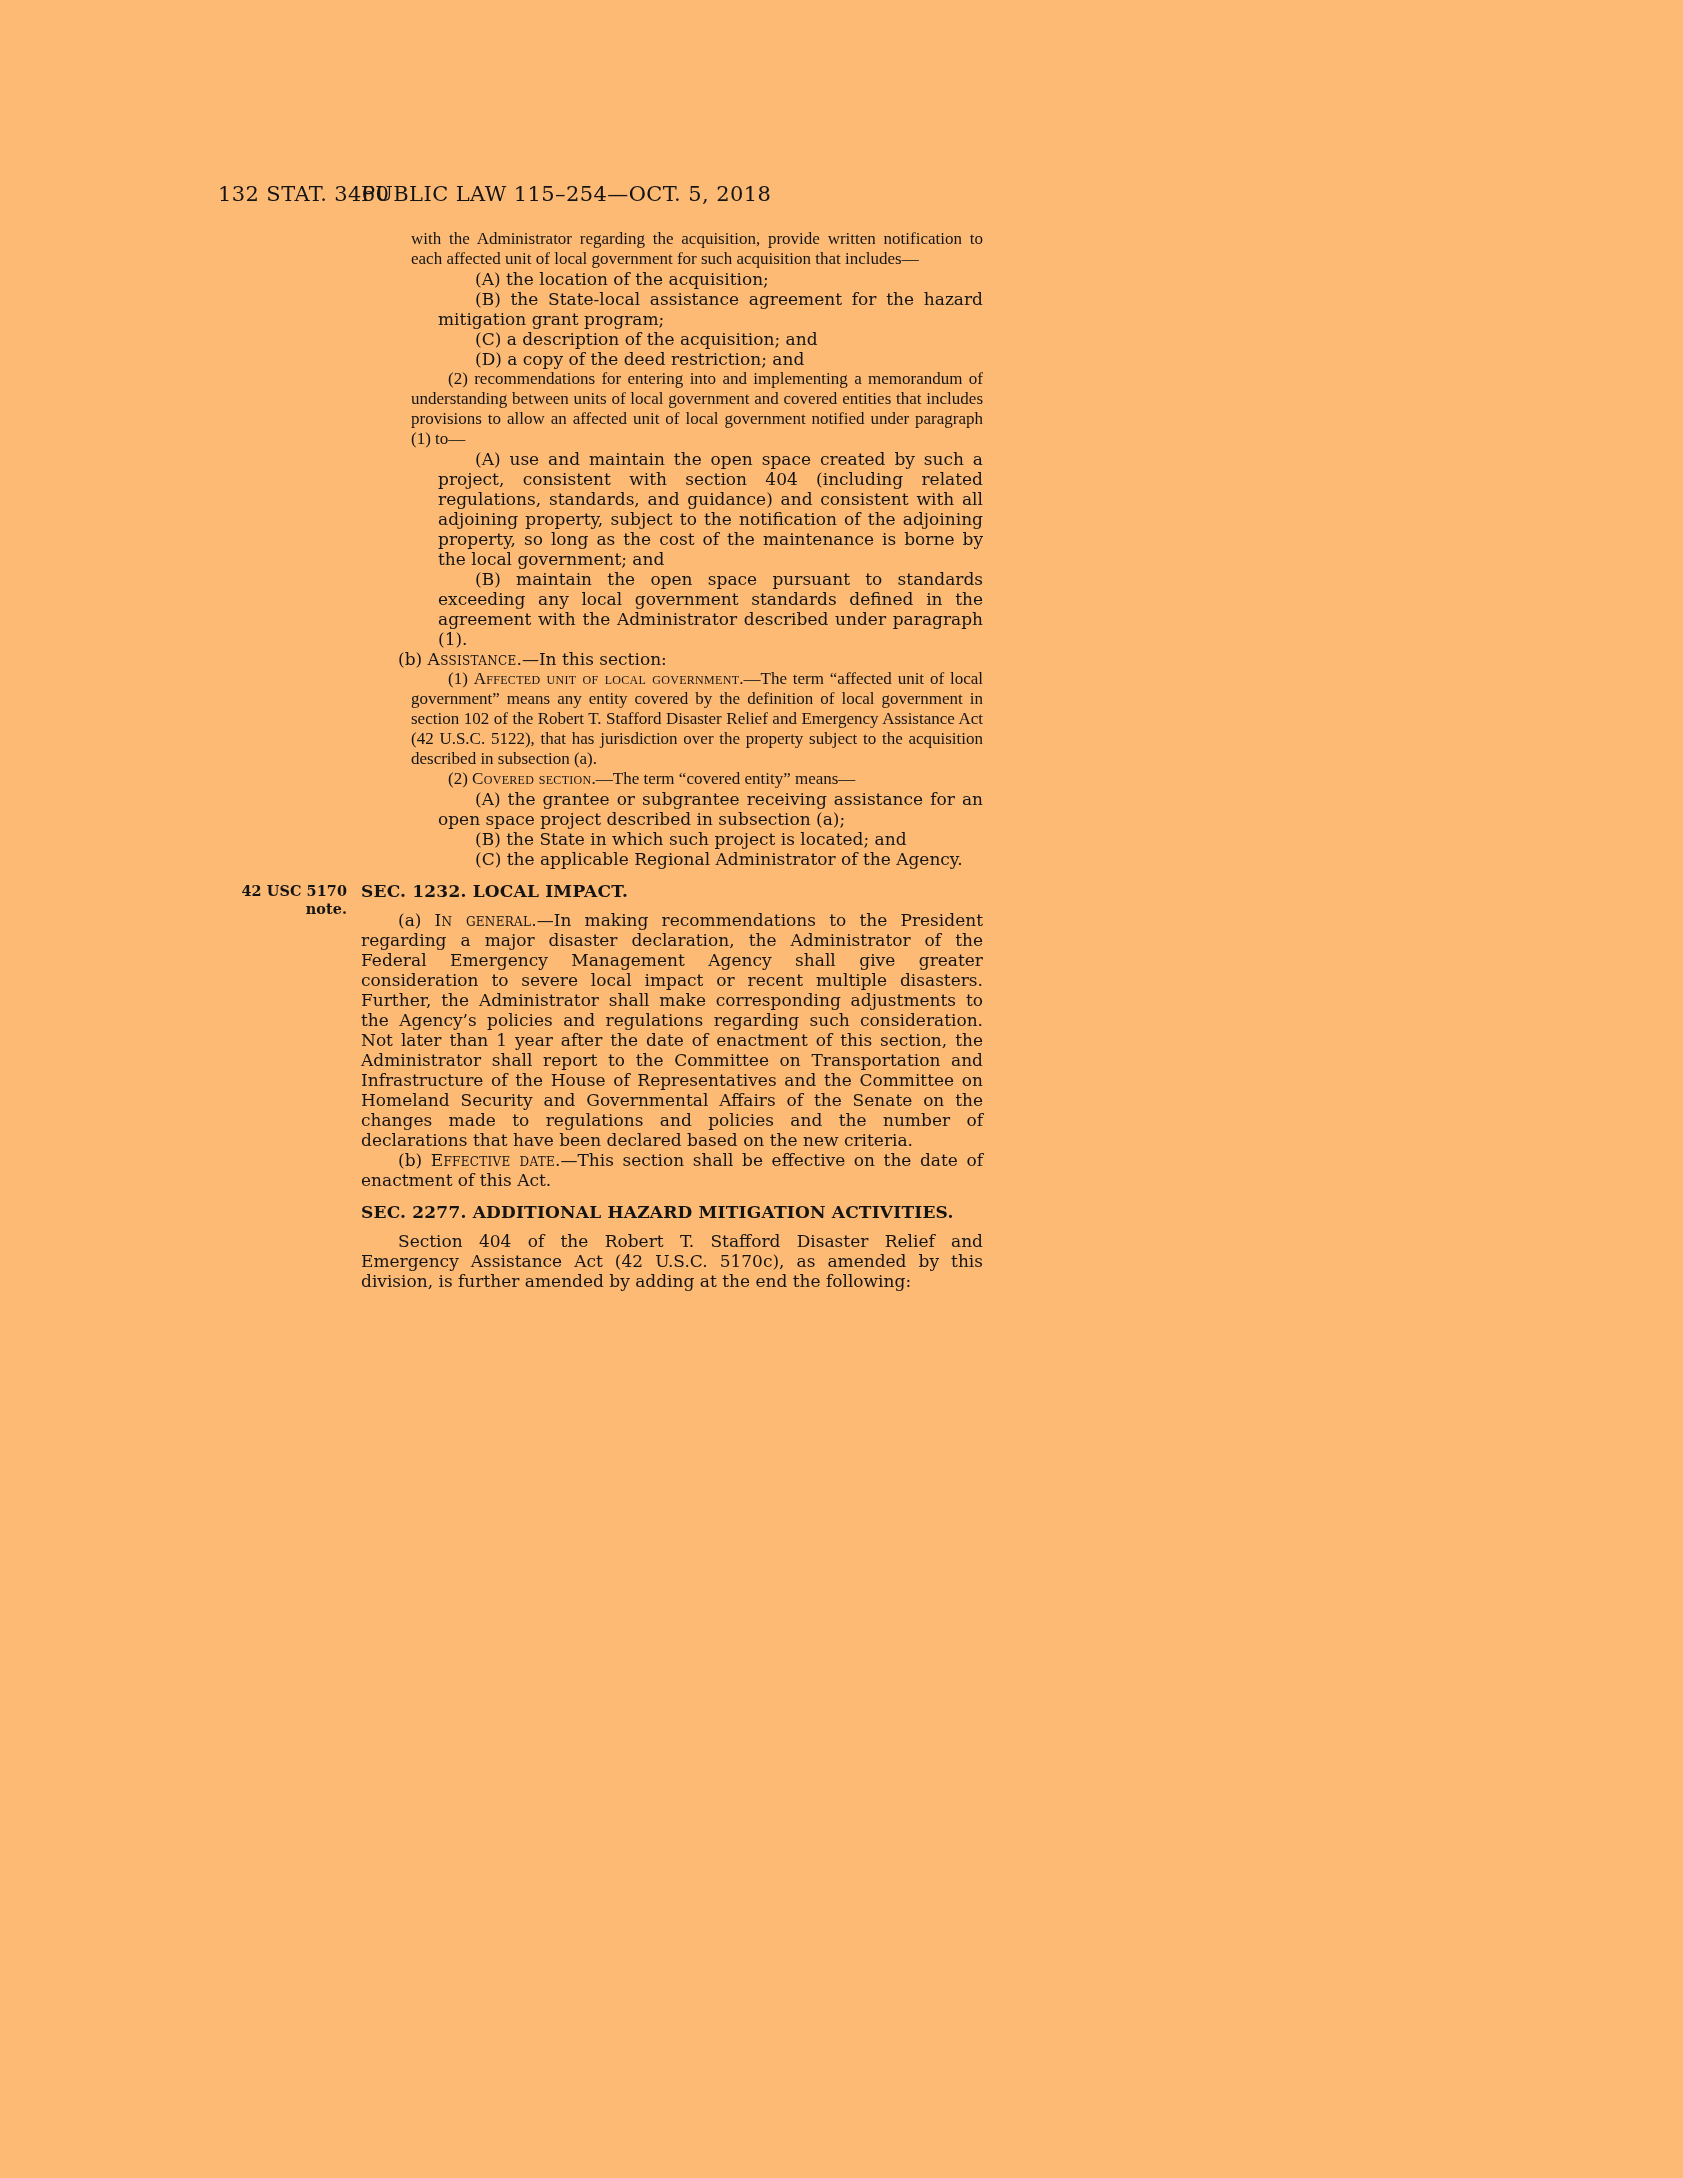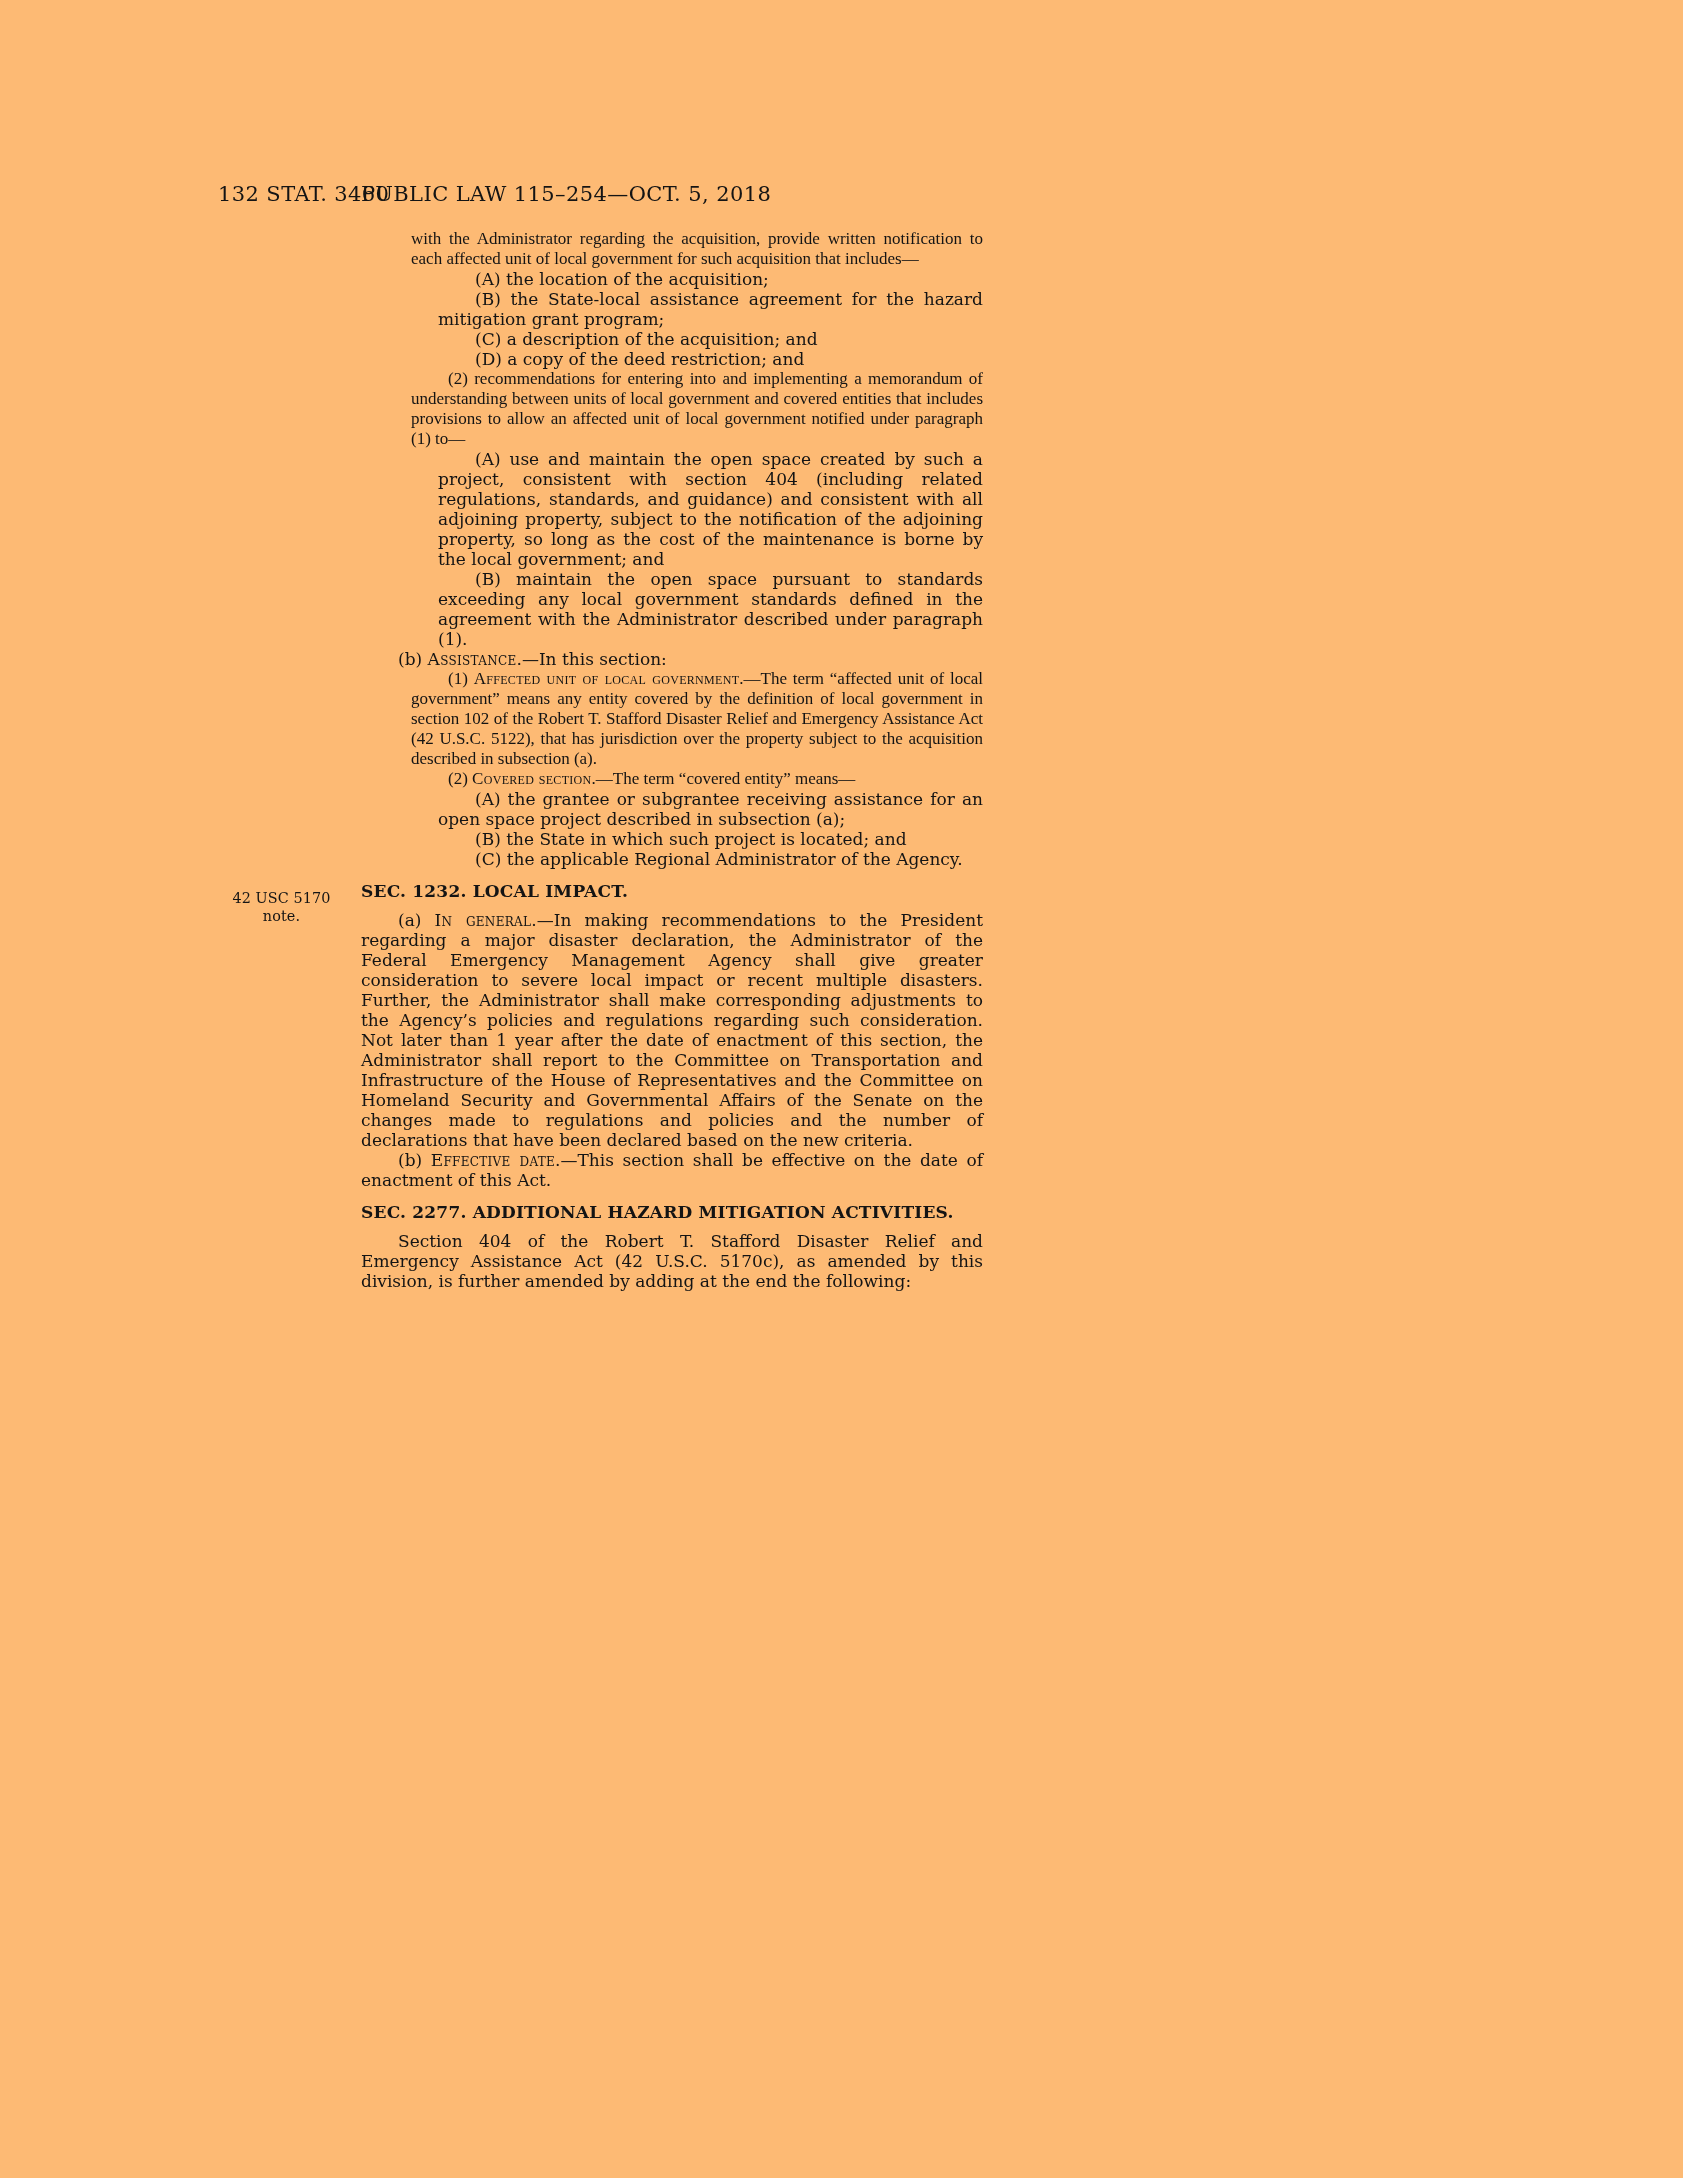--- a/index.html
+++ b/index.html
@@ -53,27 +53,27 @@
     font-size: 17px;
     font-weight: bold;
     line-height: 20px;
     margin: 12px 0 9px 0;
     text-align: left;
     letter-spacing: 0.2px;
   }
   .margin-note {
     position: absolute;
     left: -145px;
-    top: 8px;
+    top: 1px;
     width: 131px;
-    font-weight: normal;
+    font-weight: bold;
     font-size: 14.4px;
     line-height: 18px;
     letter-spacing: 0.1px;
-    text-align: center;
+    text-align: right;
     text-indent: 0;
   }
 </style>
 </head>
 <body>
 
 <div class="page">
   <div class="header-stat">132 STAT. 3460</div>
   <div class="header-law">PUBLIC LAW 115–254—OCT. 5, 2018</div>
   <div class="doc-body">

